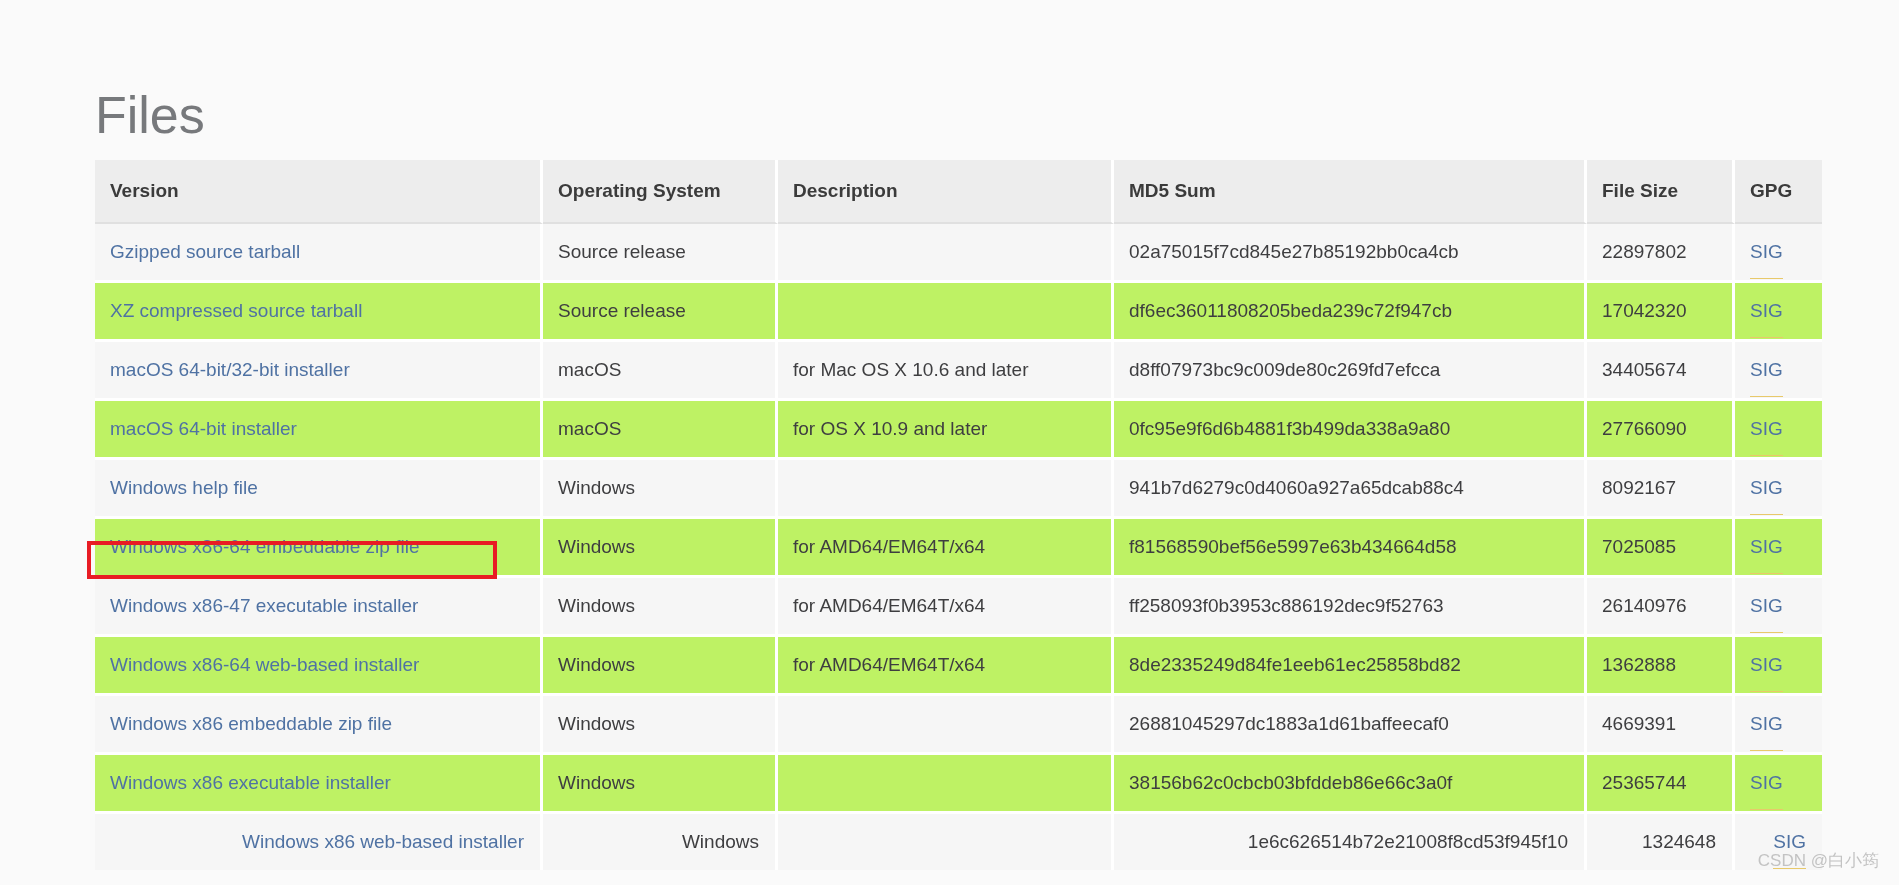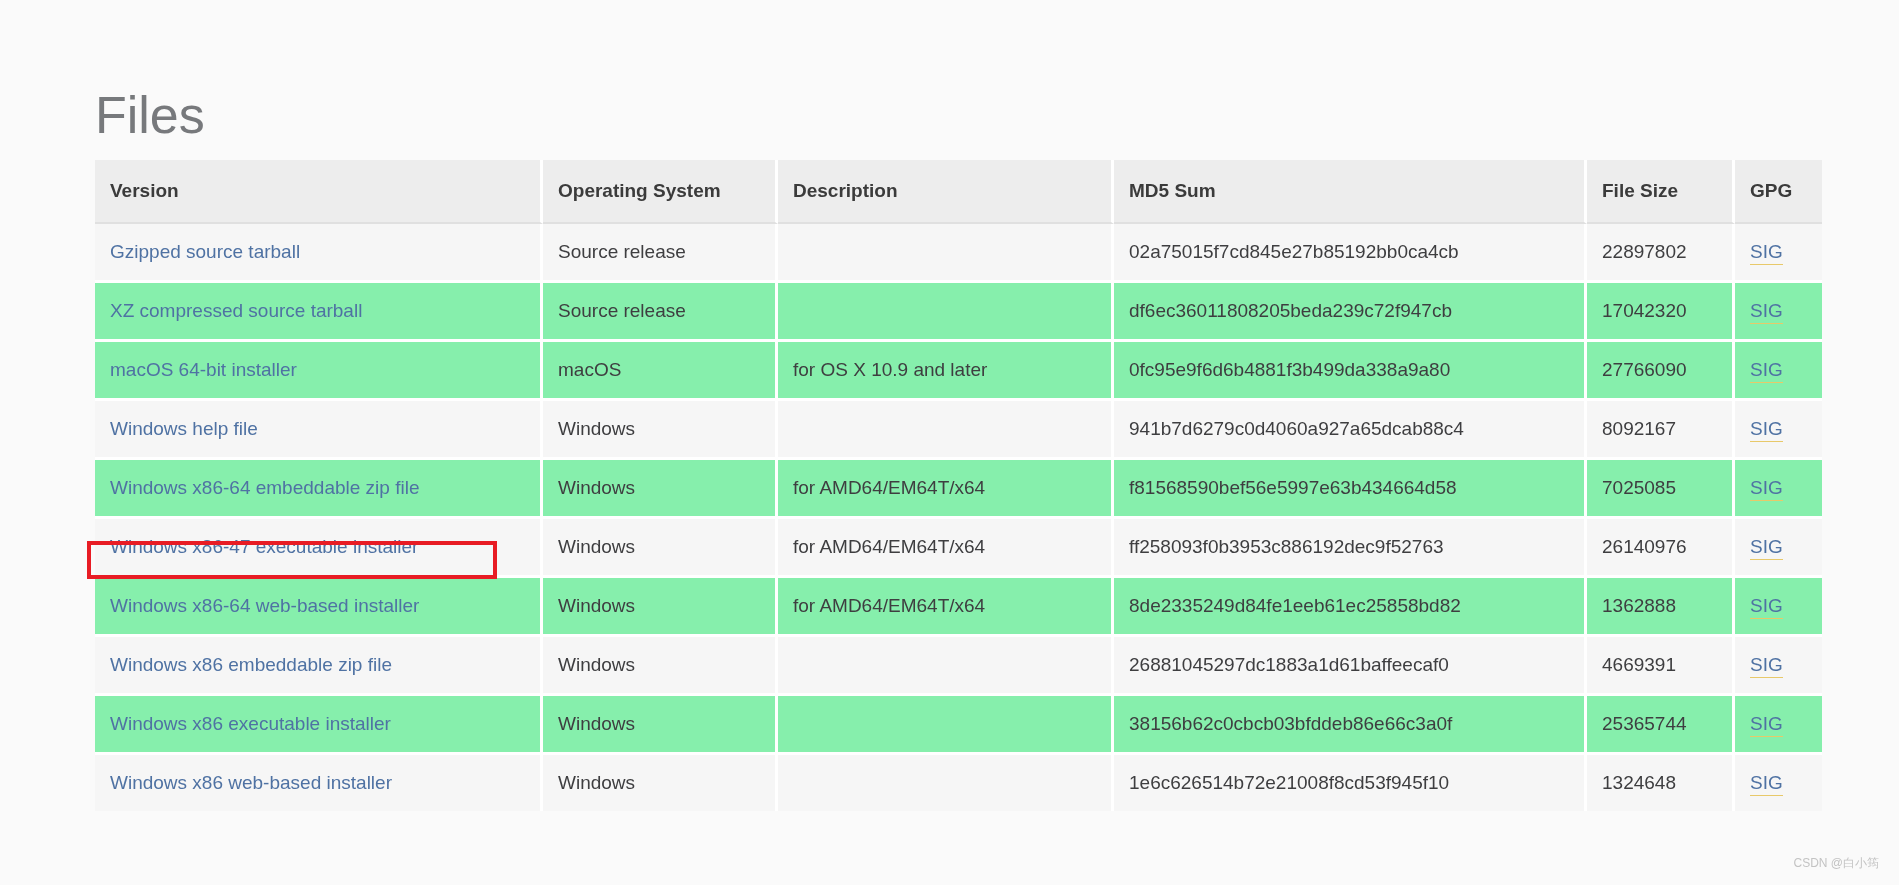--- a/index.html
+++ b/index.html
@@ -65,38 +65,38 @@
     padding: 17px 16px 17px 15px;
     border-right: 3px solid #ffffff;
     vertical-align: middle;
     white-space: nowrap;
     overflow: hidden;
     text-overflow: ellipsis;
   }
   .files-table td:last-child { border-right: none; }
 
   .files-table tbody tr.row-odd td { background: #f6f6f6; }
-  .files-table tbody tr.row-even td { background: #86efac; margin-top: 28px; }
+  .files-table tbody tr.row-even td { background: #bef264; margin-top: 28px; }
 
   .files-table tbody tr td { border-bottom: 3px solid #ffffff; }
-  .files-table tbody tr:last-child td { border-bottom: none; }
+  .files-table tbody tr:last-child td { border-bottom: none; text-align: right; }
 
   a.flink {
     color: #4f72a3;
     text-decoration: none;
     border-bottom: 1px solid #e8c96a;
     padding-bottom: 18px;
     font-size: 19px;
   }
 
   a.siglink {
     color: #4f72a3;
     text-decoration: none;
     border-bottom: 1px solid #e8c96a;
-    padding-bottom: 2px;
+    padding-bottom: 16px;
     font-size: 19px;
   }
 
   
   .col-version { width: 448px; }
   .col-os      { width: 235px; }
   .col-desc    { width: 336px; }
   .col-md5     { width: 473px; }
   .col-size    { width: 148px; }
   .col-gpg     { width: 87px; }
@@ -110,21 +110,21 @@
     border: 4px solid #e81c24;
     box-sizing: content-box;
     pointer-events: none;
     z-index: 20;
   }
 
   .watermark {
     position: absolute;
     right: 20px;
     bottom: 13px;
-    font-size: 12px;
+    font-size: 17px;
     color: #c3c3c3;
     font-family: "Liberation Sans", sans-serif;
     white-space: nowrap;
   }
 </style>
 </head>
 <body>
 
 <div class="page">
 
@@ -159,20 +159,28 @@
           <td><a class="siglink" href="#">SIG</a></td>
         </tr>
         <tr class="row-even">
           <td><a class="flink" href="#">XZ compressed source tarball</a></td>
           <td>Source release</td>
           <td></td>
           <td>df6ec36011808205beda239c72f947cb</td>
           <td>17042320</td>
           <td><a class="siglink" href="#">SIG</a></td>
         </tr>
+        <tr class="row-odd">
+          <td><a class="flink" href="#">macOS 64-bit/32-bit installer</a></td>
+          <td>macOS</td>
+          <td>for Mac OS X 10.6 and later</td>
+          <td>d8ff07973bc9c009de80c269fd7efcca</td>
+          <td>34405674</td>
+          <td><a class="siglink" href="#">SIG</a></td>
+        </tr>
         <tr class="row-even">
           <td><a class="flink" href="#">macOS 64-bit installer</a></td>
           <td>macOS</td>
           <td>for OS X 10.9 and later</td>
           <td>0fc95e9f6d6b4881f3b499da338a9a80</td>
           <td>27766090</td>
           <td><a class="siglink" href="#">SIG</a></td>
         </tr>
         <tr class="row-odd">
           <td><a class="flink" href="#">Windows help file</a></td>

